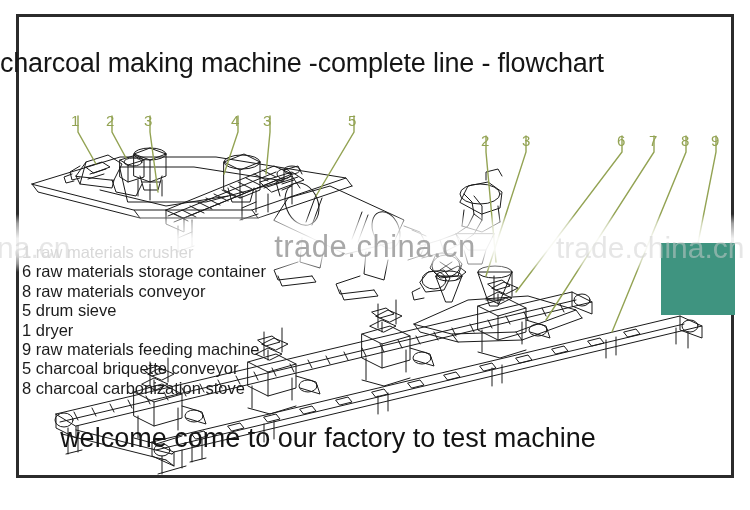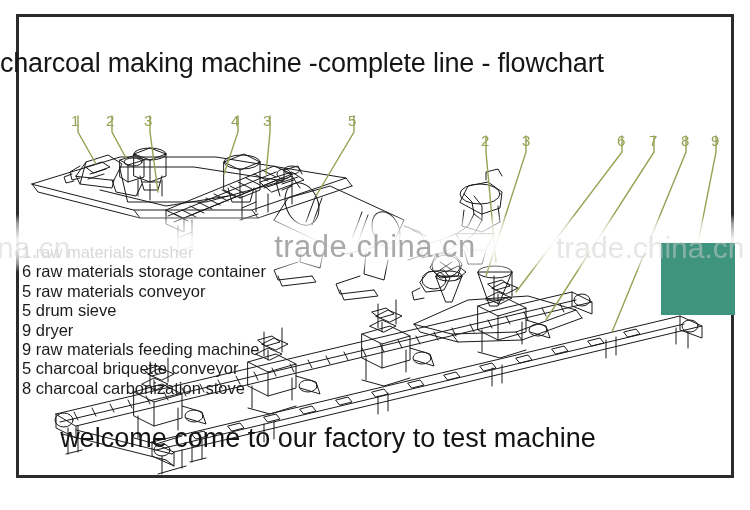--- a/index.html
+++ b/index.html
@@ -414,23 +414,23 @@
   <div class="wm-band"></div>
   <div class="wm-ghost l">trade.china.cn</div>
   <div class="wm-ghost r">trade.china.cn</div>
   <div class="wm-text">trade.china.cn</div>
 
   <div class="title">charcoal making machine -complete line - flowchart</div>
 
   <div class="legend">
     <div class="li washed">1 raw materials crusher</div>
     <div class="li">6 raw materials storage container</div>
-    <div class="li">5 raw materials conveyor</div>
+    <div class="li">8 raw materials conveyor</div>
     <div class="li">5 drum sieve</div>
-    <div class="li">9 dryer</div>
+    <div class="li">1 dryer</div>
     <div class="li">9 raw materials feeding machine</div>
     <div class="li">5 charcoal briquette conveyor</div>
     <div class="li">8 charcoal carbonization stove</div>
   </div>
 
   <div class="footer">welcome come to our factory to test machine</div>
 
 </div>
 
 </body></html>

